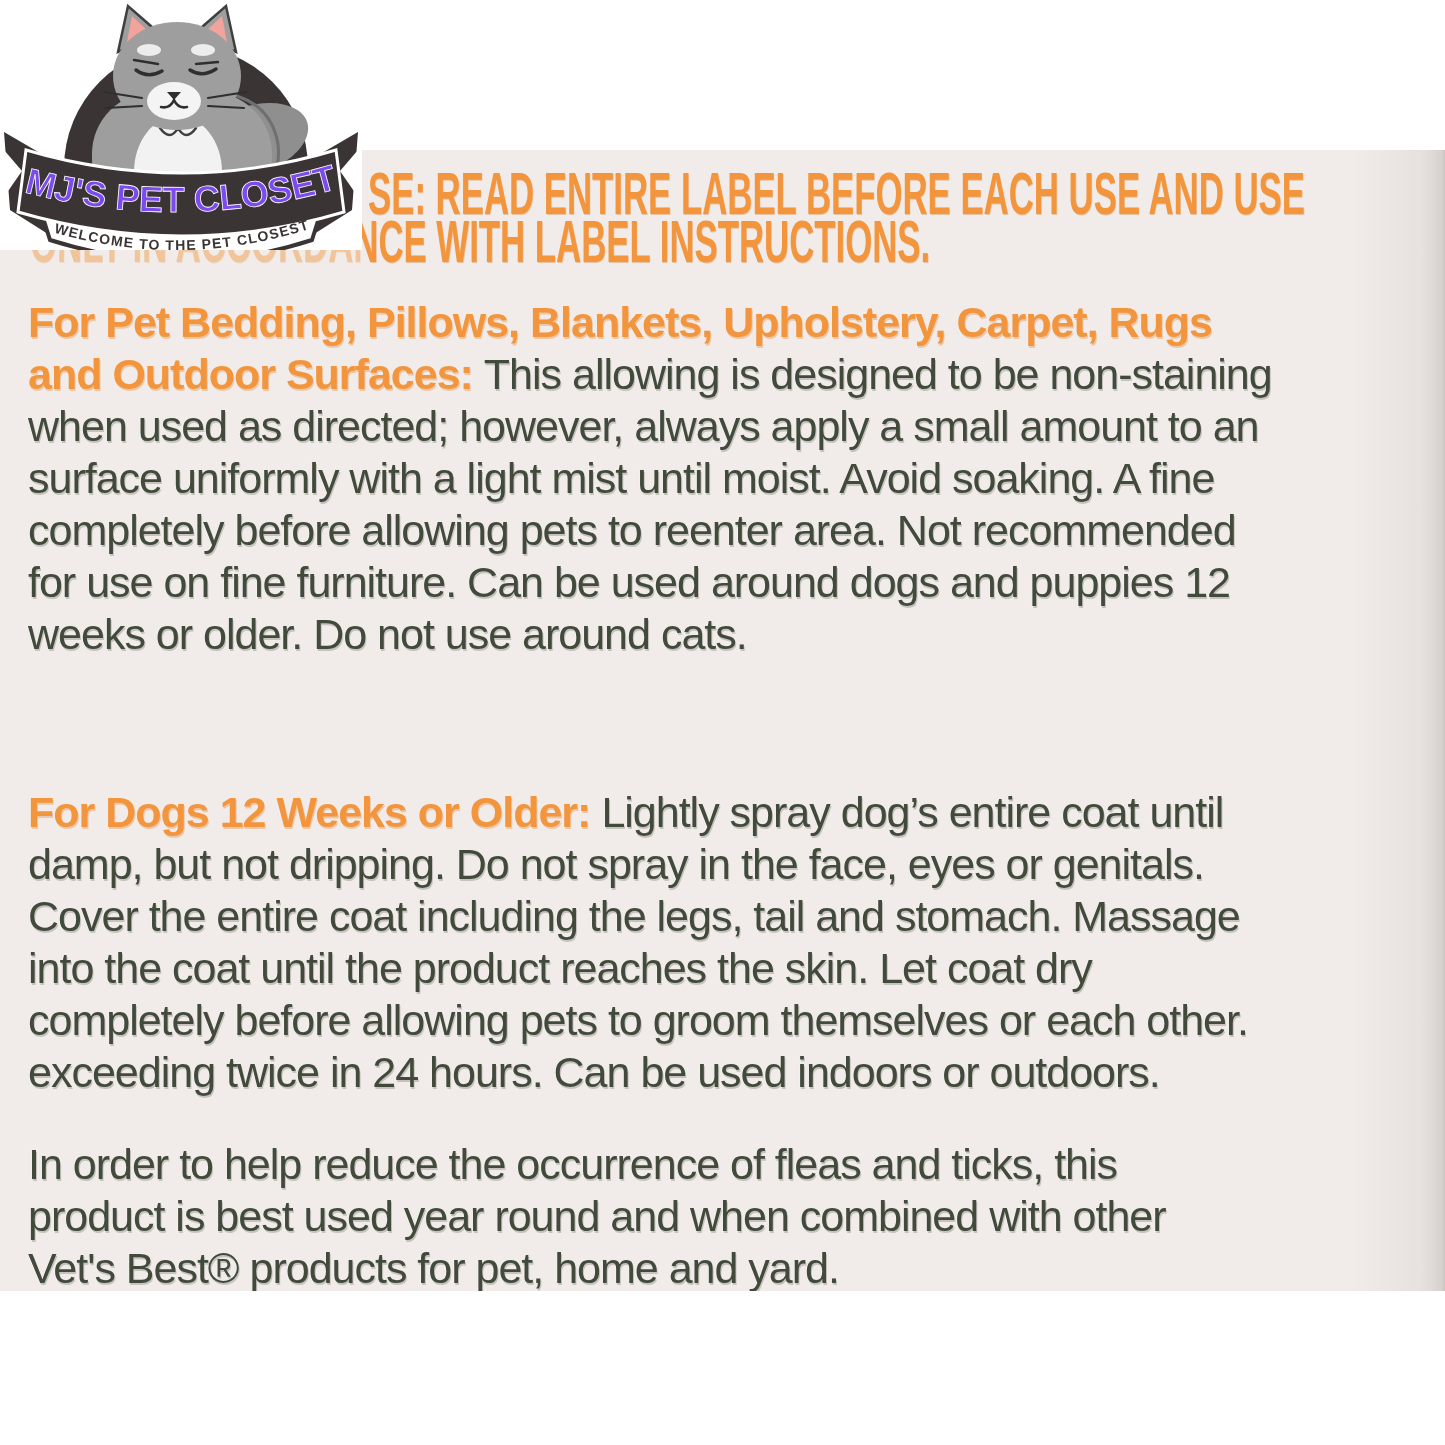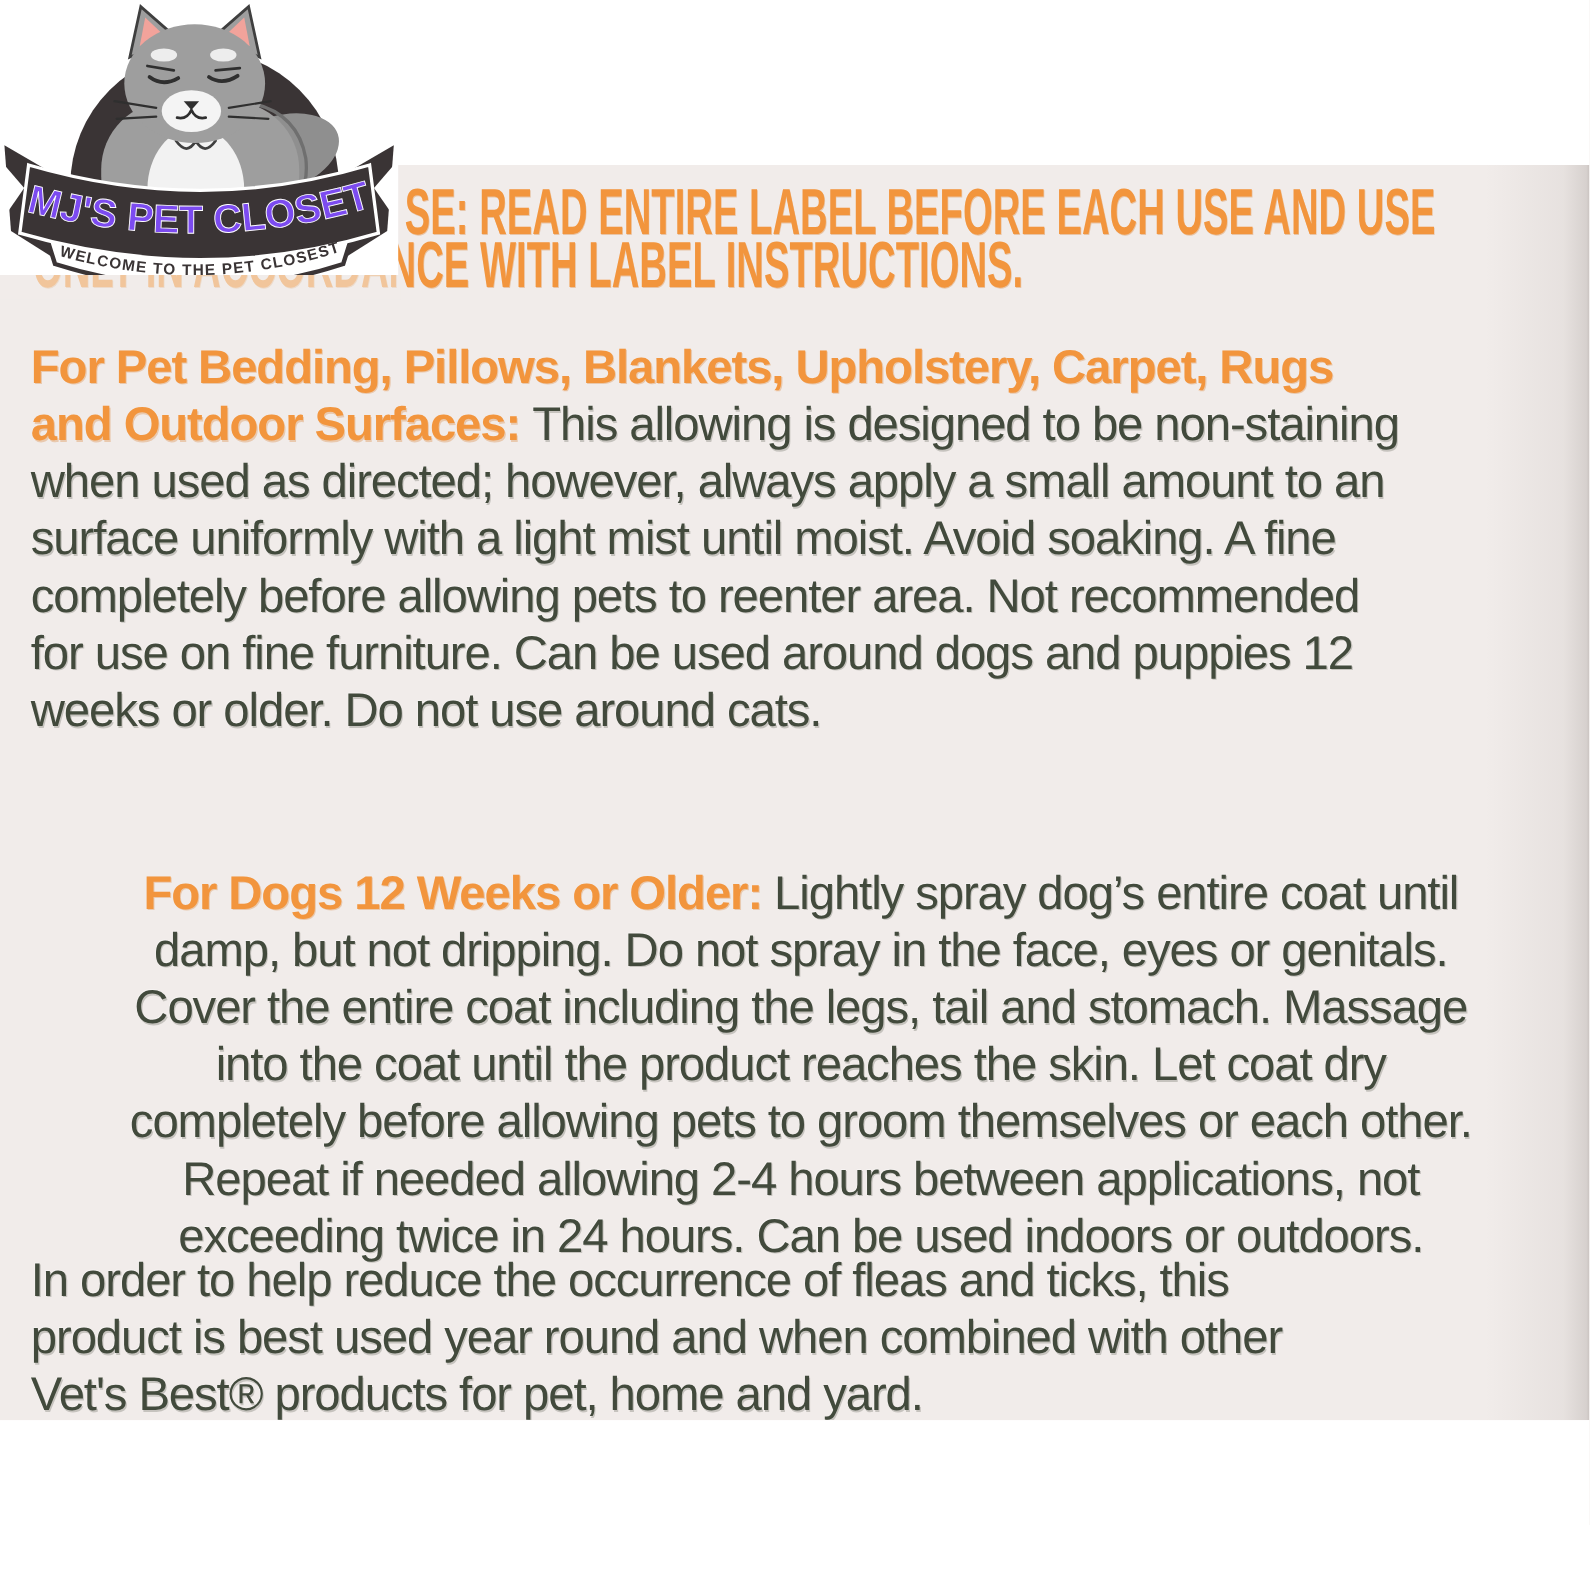--- a/index.html
+++ b/index.html
@@ -40,22 +40,22 @@
   .h1{left:368px;top:14px;}
   .h2{left:30px;top:62px;}
   
   .wash{
     position:absolute;left:0;top:96px;width:364px;height:26px;
     background:rgba(241,236,234,0.55);
   }
 
   
   .p{position:absolute;left:28px;width:1400px;}
-  .p1{top:158px;}
-  .p2{top:636px;text-align:center;}
+  .p1{top:146px;}
+  .p2{top:636px;}
   .p3{top:988px;}
   .pline{
     display:block;white-space:nowrap;
     font-size:43px;line-height:52px;letter-spacing:-1px;
     text-shadow:1px 1.5px 0 rgba(45,52,38,0.22), -0.5px -0.5px 0 rgba(255,255,255,0.4);
   }
   .run-head{color:var(--orange);font-weight:bold;text-shadow:1px 1.5px 0 rgba(214,120,35,0.3);}
   .run-body{color:var(--bodytext);}
 
   
@@ -83,21 +83,20 @@
           <div class="pline"><span class="run-body">completely before allowing pets to reenter area. Not recommended</span></div>
           <div class="pline"><span class="run-body">for use on fine furniture. Can be used around dogs and puppies 12</span></div>
           <div class="pline"><span class="run-body">weeks or older. Do not use around cats.</span></div>
         </div>
         <div class="p p2">
           <div class="pline"><span class="run-head">For Dogs 12 Weeks or Older: </span><span class="run-body">Lightly spray dog’s entire coat until</span></div>
           <div class="pline"><span class="run-body">damp, but not dripping. Do not spray in the face, eyes or genitals.</span></div>
           <div class="pline"><span class="run-body">Cover the entire coat including the legs, tail and stomach. Massage</span></div>
           <div class="pline"><span class="run-body">into the coat until the product reaches the skin. Let coat dry</span></div>
           <div class="pline"><span class="run-body">completely before allowing pets to groom themselves or each other.</span></div>
-          <div class="pline"><span class="run-body">Repeat if needed allowing 2-4 hours between applications, not</span></div>
           <div class="pline"><span class="run-body">exceeding twice in 24 hours. Can be used indoors or outdoors.</span></div>
         </div>
         <div class="p p3">
           <div class="pline"><span class="run-body">In order to help reduce the occurrence of fleas and ticks, this</span></div>
           <div class="pline"><span class="run-body">product is best used year round and when combined with other</span></div>
           <div class="pline"><span class="run-body">Vet's Best® products for pet, home and yard.</span></div>
         </div>
       </div>
   </div>
 

